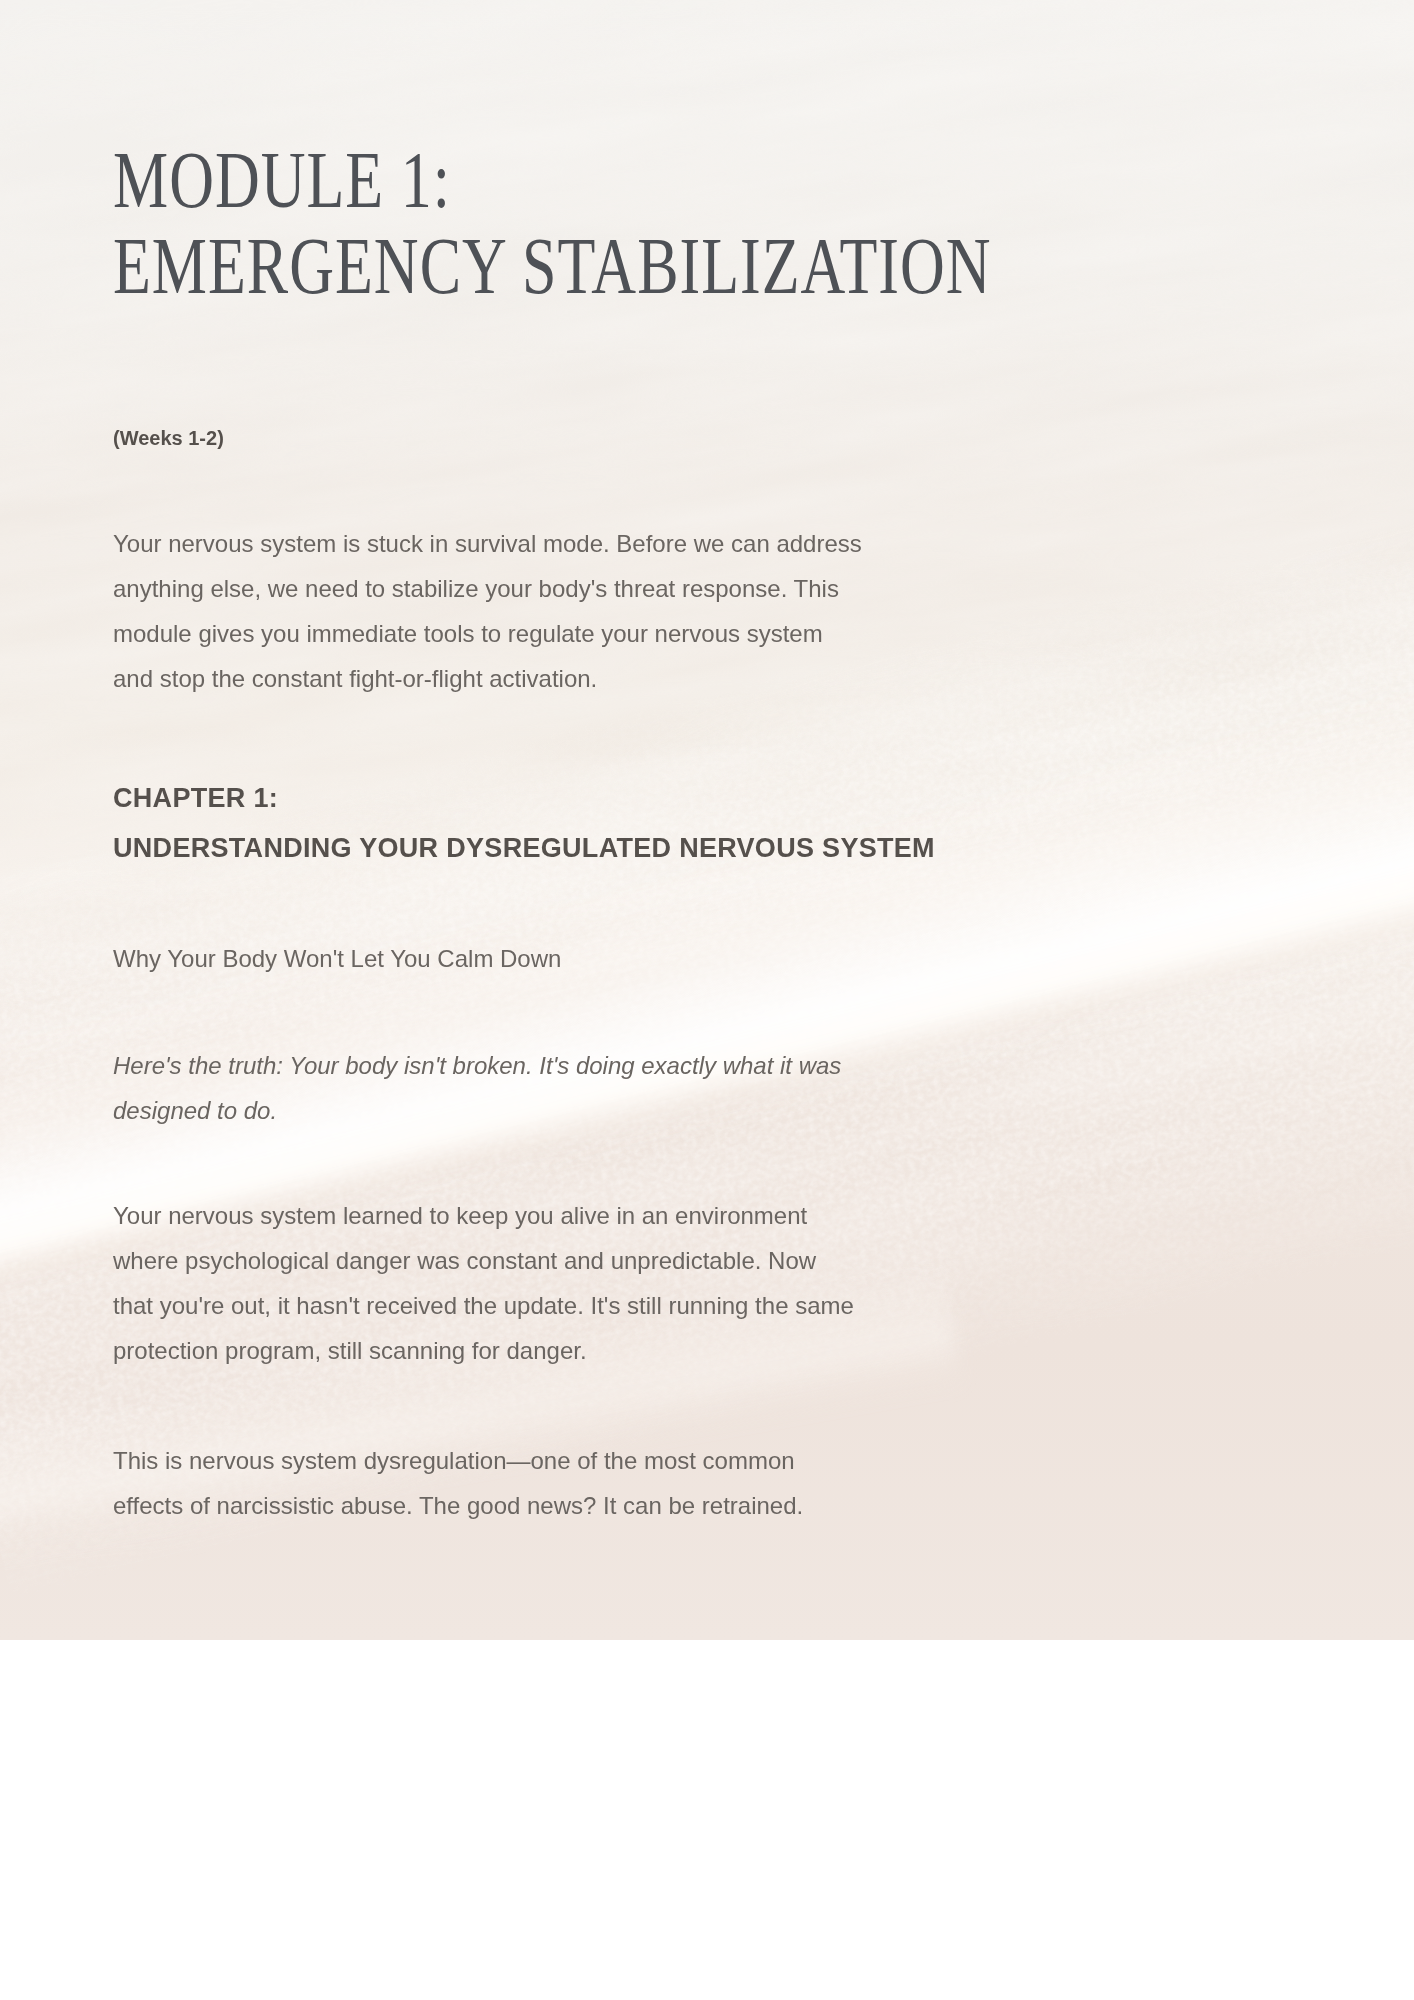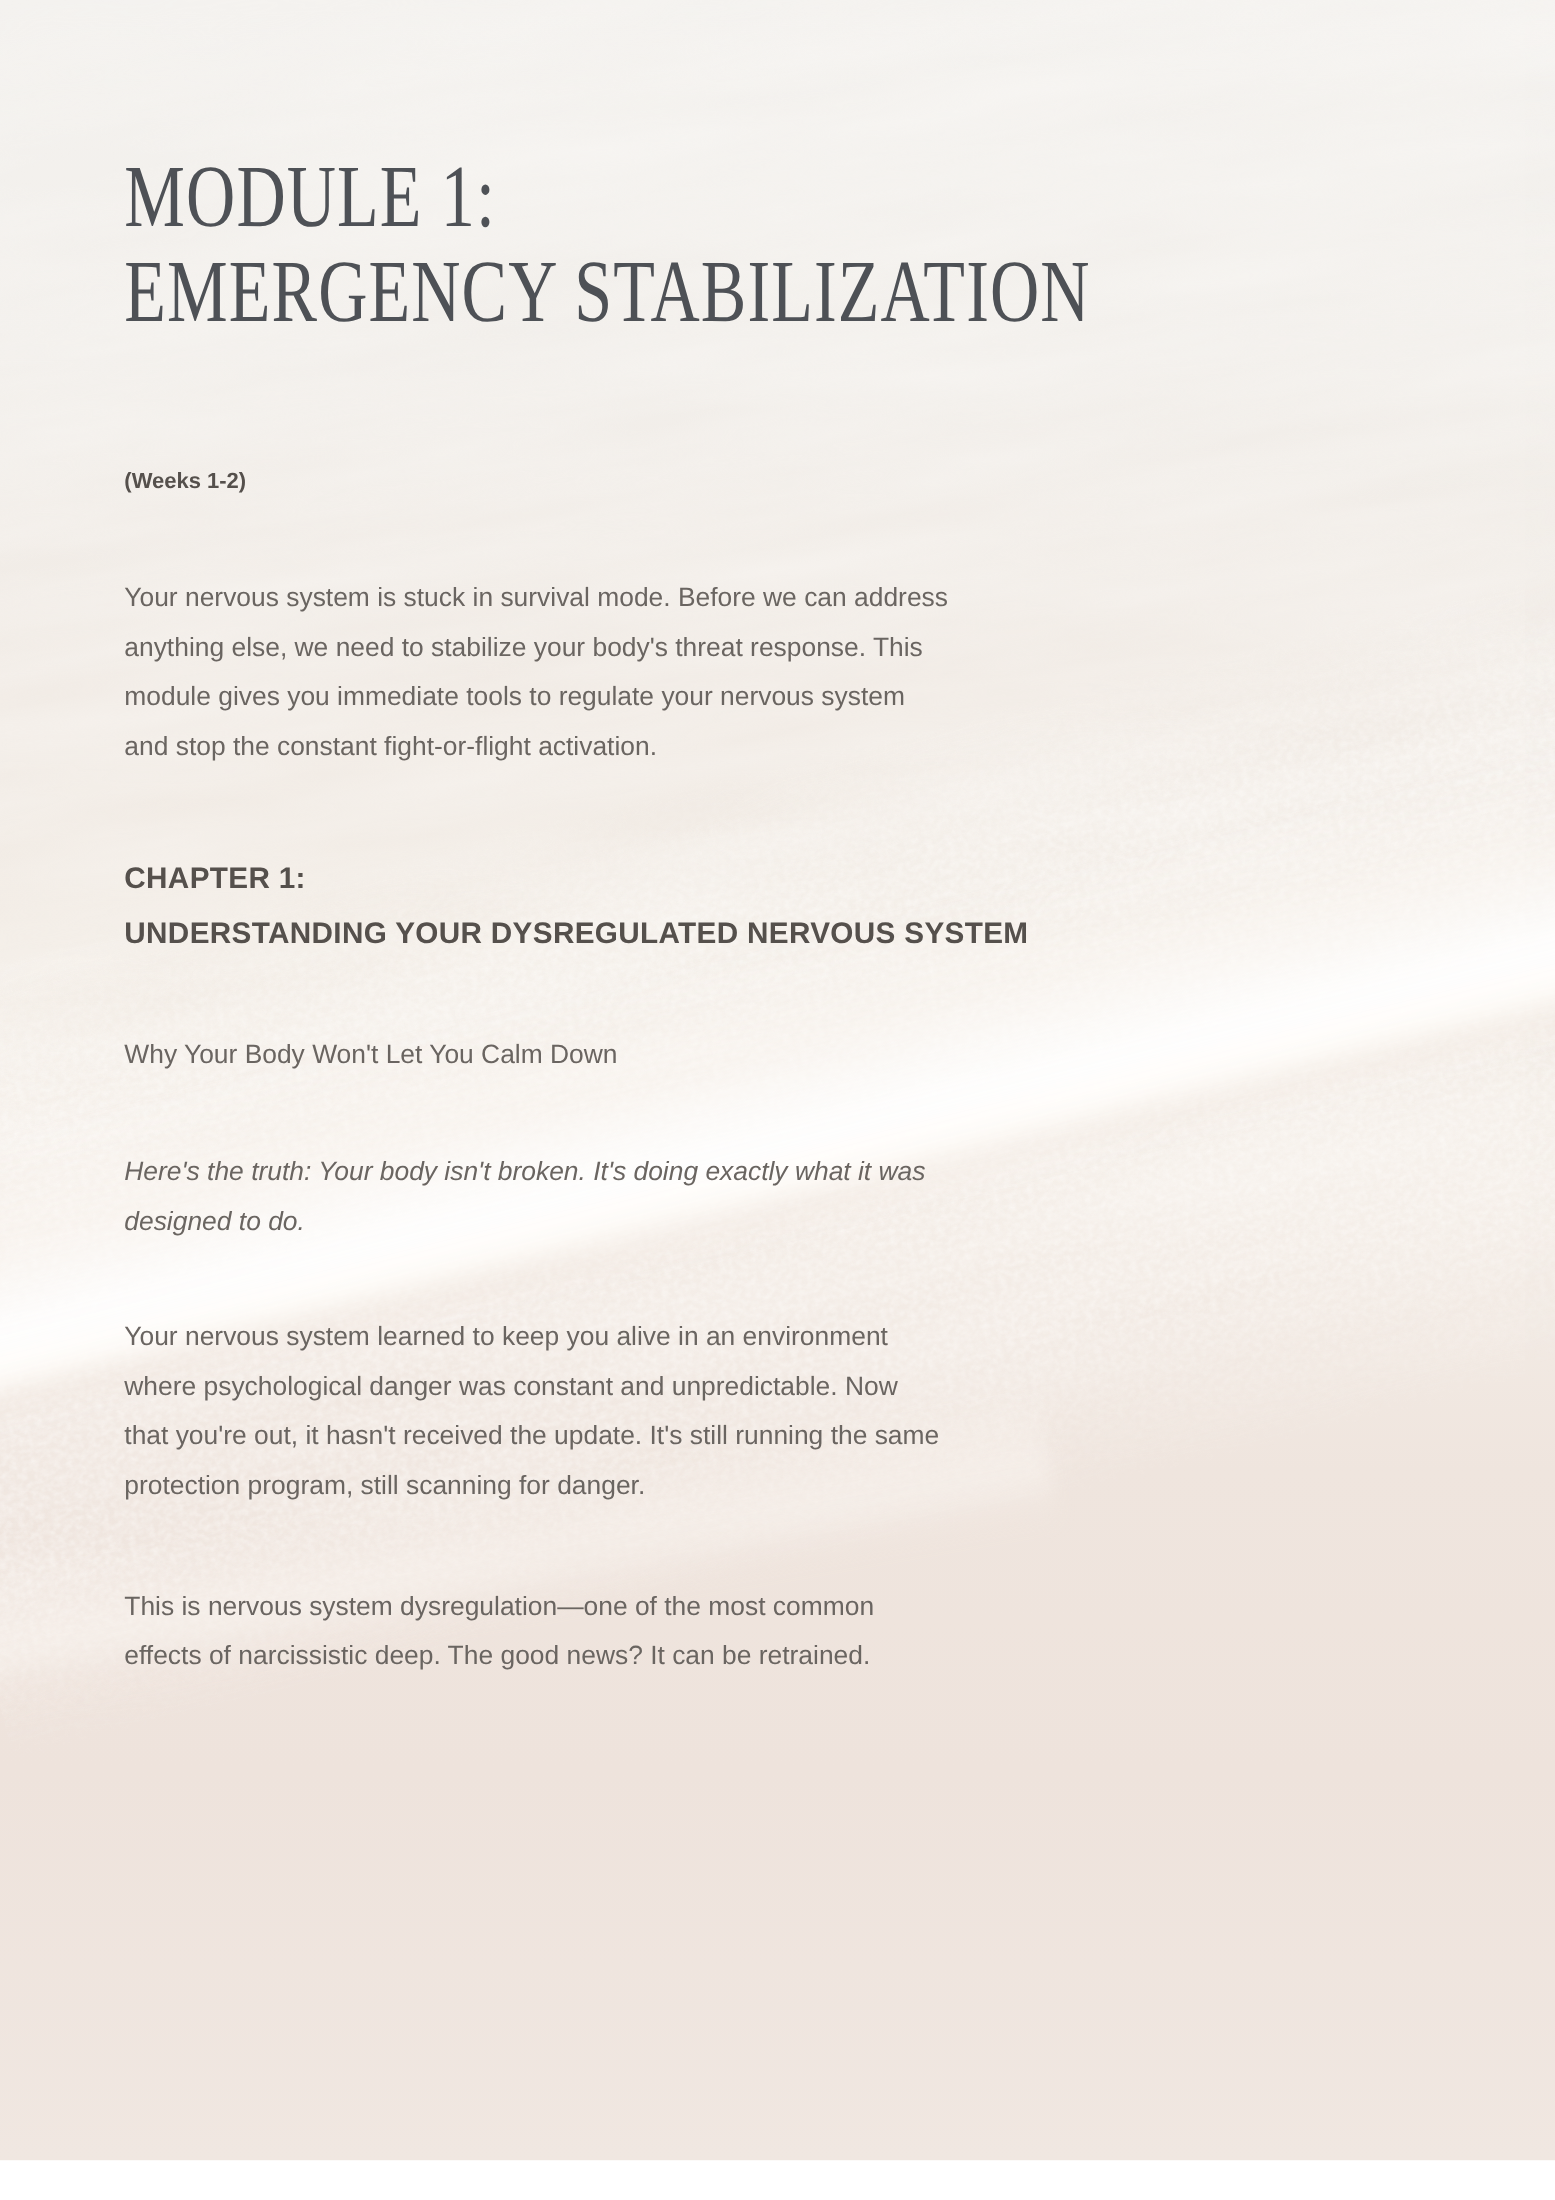--- a/index.html
+++ b/index.html
@@ -1,21 +1,21 @@
 <!DOCTYPE html>
 <html><head>
 <meta charset="utf-8">
 <style>
   html, body { margin: 0; padding: 0; }
   body { font-family: "Liberation Sans", sans-serif; }
 
   .page {
     position: relative;
     width: 1414px;
-    height: 1964px;
+    height: 1640px;
     overflow: hidden;
     background: #f2efeb;
   }
 
   
   .bg, .bg * { pointer-events: none; }
   .bg { position: absolute; inset: 0; z-index: 0; }
 
   .bg-base {
     position: absolute; inset: 0;
@@ -184,16 +184,16 @@
 
     <p class="body-par par-b">Here's the truth: Your body isn't broken. It's doing exactly what it was
 designed to do.</p>
 
     <p class="body-par par-c">Your nervous system learned to keep you alive in an environment
 where psychological danger was constant and unpredictable. Now
 that you're out, it hasn't received the update. It's still running the same
 protection program, still scanning for danger.</p>
 
     <p class="body-par par-d">This is nervous system dysregulation—one of the most common
-effects of narcissistic deep. The good news? It can be retrained.</p>
+effects of narcissistic abuse. The good news? It can be retrained.</p>
 
   </div>
 </div>
 
 </body></html>

